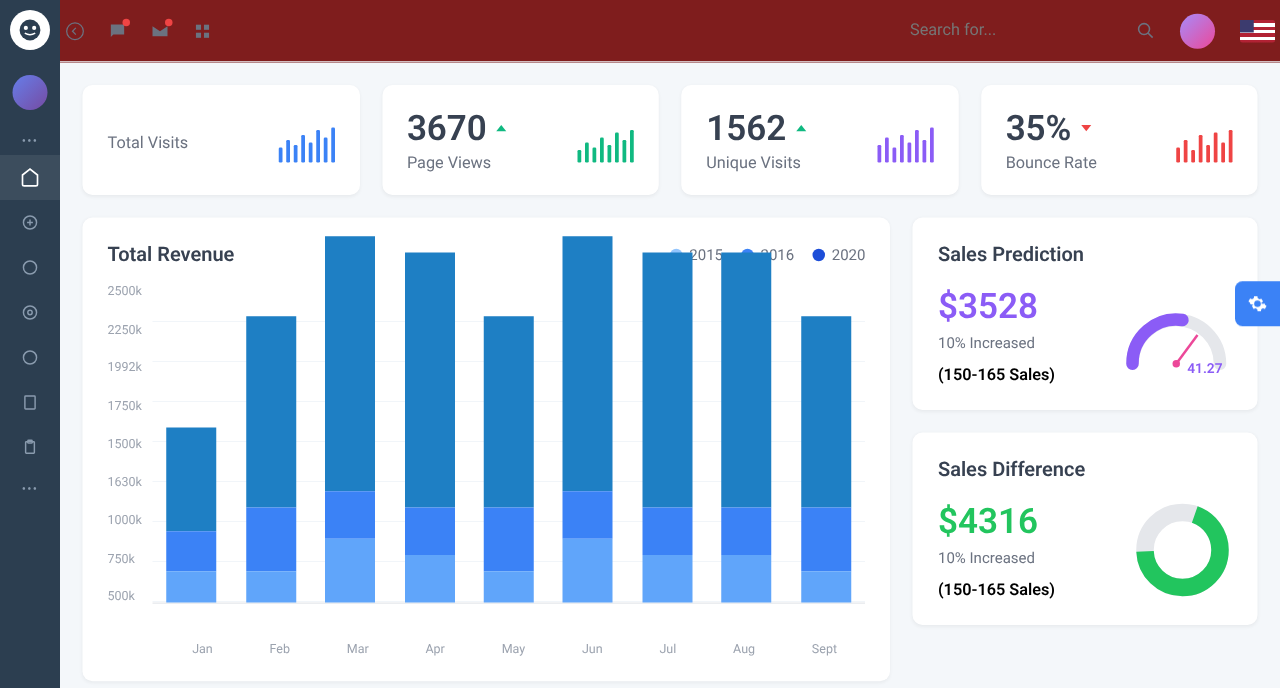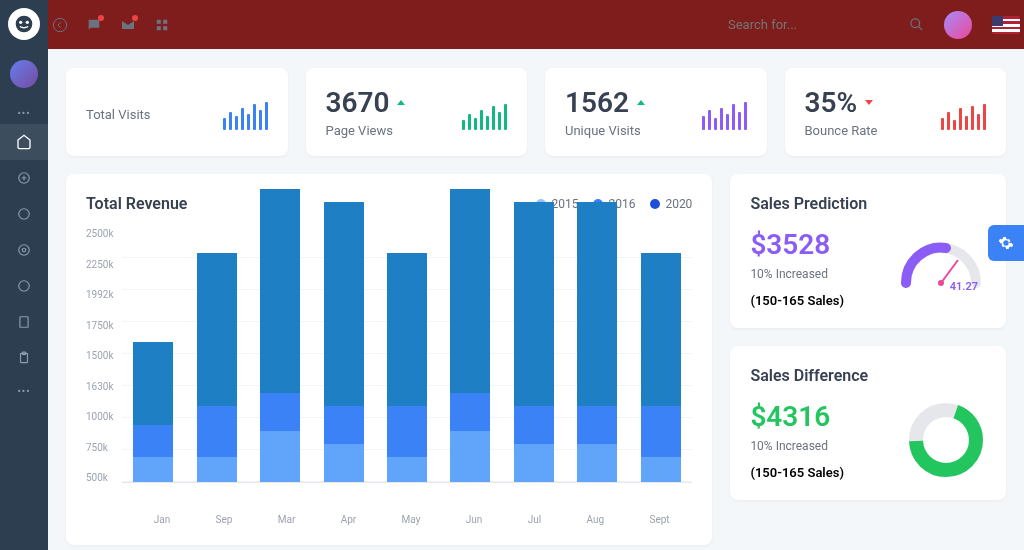--- a/index.html
+++ b/index.html
@@ -38,21 +38,21 @@
 .legend{display:flex;gap:15px;font-size:12px;color:#6b7280}
 .legend-item{display:flex;align-items:center;gap:5px}
 .legend-dot{width:10px;height:10px;border-radius:50%}
 .chart-area{display:flex;height:280px}
 .y-axis{display:flex;flex-direction:column;justify-content:space-between;font-size:10px;color:#9ca3af;padding-right:8px;height:255px}
 .bars-container{flex:1;display:flex;align-items:flex-end;justify-content:space-around;height:255px;border-bottom:1px solid #e5e7eb;position:relative}
 .bars-container::before{content:"";position:absolute;inset:0;background:repeating-linear-gradient(to top,#f1f5f9 0,#f1f5f9 1px,transparent 1px,transparent 32px)}
 .bar-group{width:40px;display:flex;flex-direction:column;position:relative;z-index:1}
 .bar-seg{width:100%}
 .x-labels{display:flex;justify-content:space-around;font-size:10px;color:#9ca3af;margin-top:6px;margin-left:45px}
-.pred-content{display:flex;justify-content:space-between;margin-top:15px}
+.pred-content{display:flex;justify-content:space-between;align-items:center;margin-top:15px}
 .pred-amount{font-size:28px;font-weight:600}
 .pred-sub{font-size:12px;color:#6b7280;margin-top:6px}
 .pred-range{font-size:13px;color:#000000;font-weight:600;margin-top:12px}
 .gauge{width:90px;height:65px;position:relative}
 .donut{width:80px;height:80px;position:relative}
 .float-gear{position:fixed;right:0;top:225px;width:36px;height:36px;background:#3b82f6;border-radius:6px 0 0 6px;display:flex;align-items:center;justify-content:center;color:#fff;cursor:pointer;z-index:20}
 </style>
 </head>
 <body>
 
@@ -298,21 +298,21 @@
             </div>
             <div class="bar-group">
               <div class="bar-seg" style="height:153px;background:#1e7fc4"></div>
               <div class="bar-seg" style="height:51px;background:#3b82f6"></div>
               <div class="bar-seg" style="height:25.5px;background:#60a5fa"></div>
             </div>
           </div>
       </div>
       <div class="x-labels" id="x-labels">
           <div>Jan</div>
-          <div>Sep</div>
+          <div>Feb</div>
           <div>Mar</div>
           <div>Apr</div>
           <div>May</div>
           <div>Jun</div>
           <div>Jul</div>
           <div>Aug</div>
           <div>Sept</div>
         </div>
     </div>
     <div class="right-col">

